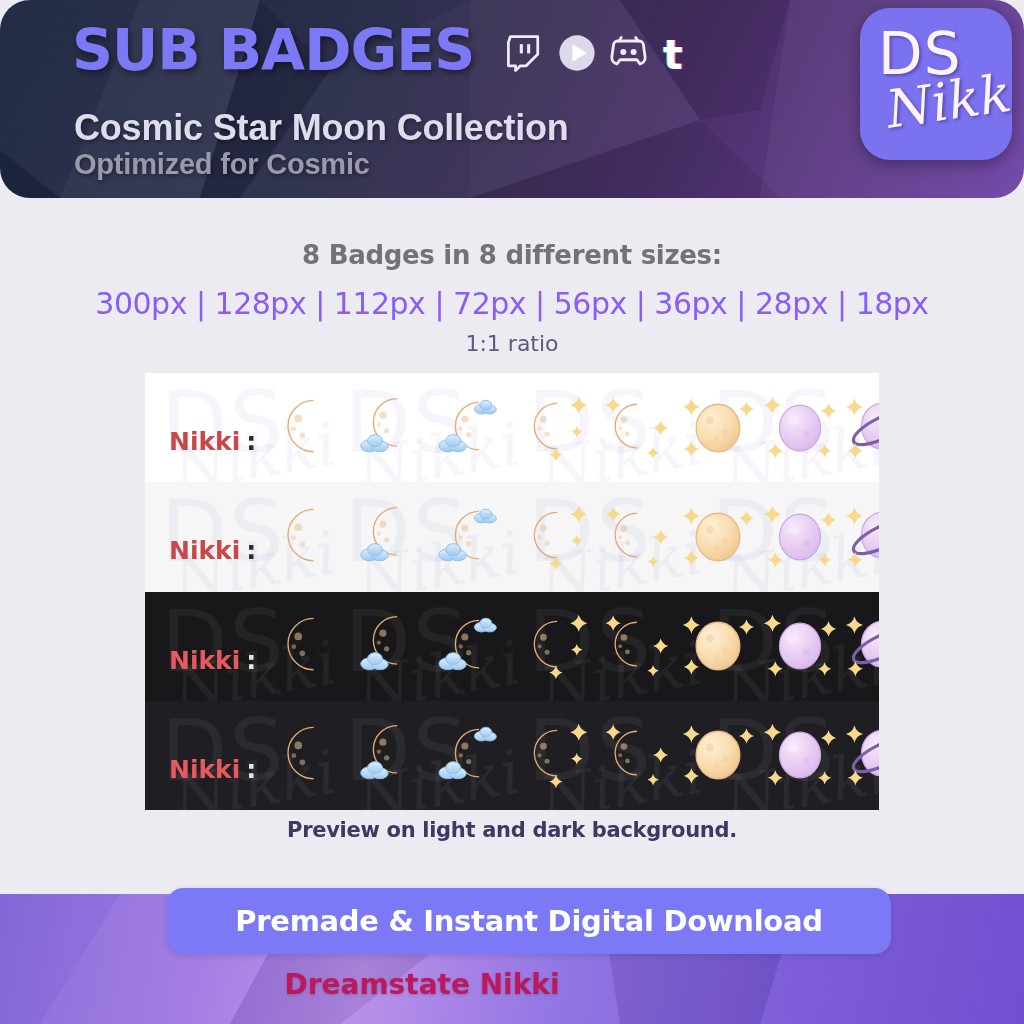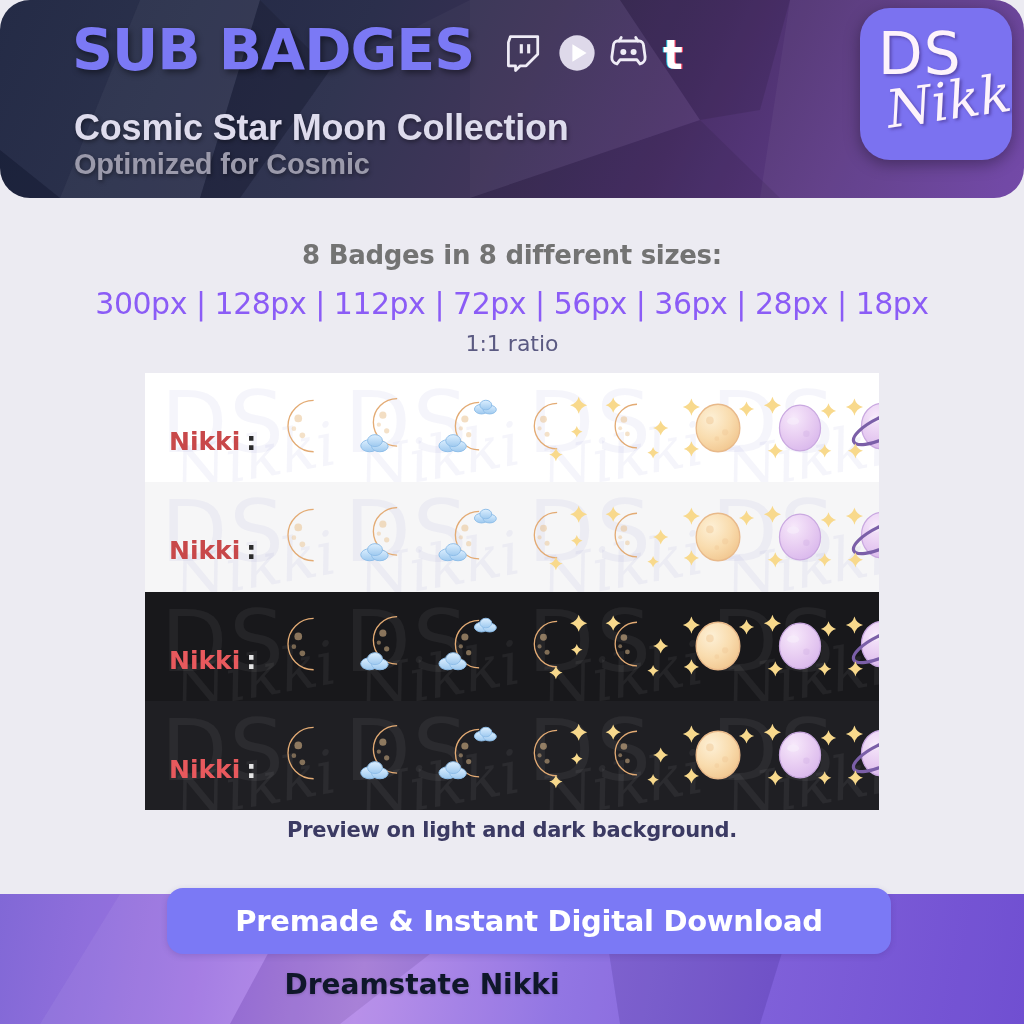--- a/index.html
+++ b/index.html
@@ -150,21 +150,21 @@
   .cta {
     position: absolute; left: 150px; top: 888px; width: 724px; height: 66px;
     background: #7b79f5; border-radius: 16px;
     display: flex; align-items: center; justify-content: center;
     color: #ffffff; font-size: 29px; font-weight: 700;
     font-family: "DejaVu Sans", sans-serif; letter-spacing: -.3px;
     z-index: 5; box-shadow: 0 2px 6px rgba(60,40,120,.2); margin-left: 17px;
   }
   .brand {
     position: absolute; left: 0; top: 968px; width: 844px; text-align: center;
-    color: #0f172a; font-size: 28px; font-weight: 700;
+    color: #be185d; font-size: 28px; font-weight: 700;
     font-family: "DejaVu Sans", sans-serif; z-index: 5;
     text-shadow: 0 1px 3px rgba(0,0,0,.2);
   }
 </style>
 </head>
 <body>
 
 <div class="header">
   <svg class="poly" width="1024" height="198" viewBox="0 0 1024 198">
     <polygon points="0,0 140,0 60,198 0,150" fill="#ffffff" opacity="0.035"></polygon>

